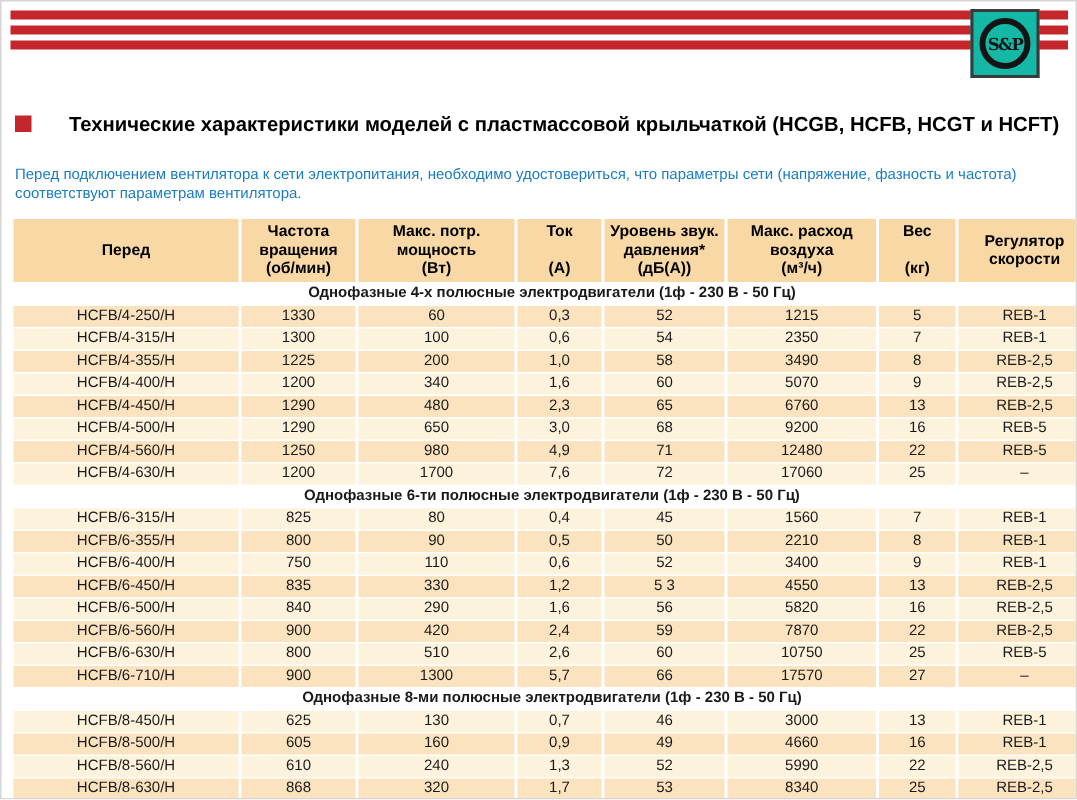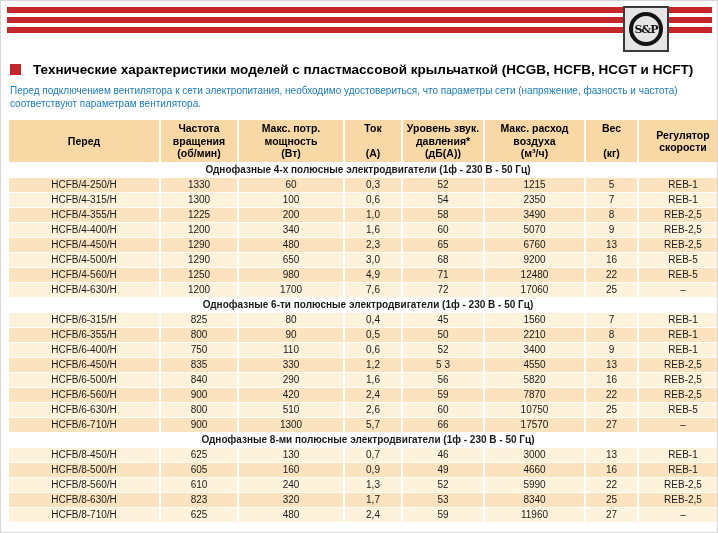--- a/index.html
+++ b/index.html
@@ -16,37 +16,37 @@
     box-sizing:border-box;
     border:1px solid #d6d6d6;
     background:#fff;
     font-family:"Liberation Sans",sans-serif;
     overflow:hidden;
   }
   .topbar{position:relative;height:36px;}
   .stripes{padding:6px 5px 0 6px;}
   .stripe{height:6px;background:var(--red);margin-bottom:4px;}
   .logo-box{
-    position:absolute;top:5px;right:48px;
-    width:42px;height:42px;background:#e5e5e5;
+    position:absolute;top:5px;right:24px;
+    width:42px;height:42px;background:#14b8a6;
     border:2px solid #3a3a3a;z-index:2;
     display:flex;align-items:center;justify-content:center;
   }
   .logo-circle{
     width:34px;height:34px;border-radius:50%;
     border:4px solid #141414;box-sizing:border-box;
     display:flex;align-items:center;justify-content:center;
   }
   .logo-text{
     font-family:"DejaVu Serif",serif;font-weight:bold;
     font-size:11px;letter-spacing:-1px;color:#141414;
   }
   .title-row{display:flex;align-items:center;gap:9px;margin:22px 8px 0 9px;}
   .bullet{width:11px;height:11px;background:var(--red);flex:0 0 auto;}
-  .title{font-size:13.5px;font-weight:bold;margin:3px;color:#000;white-space:nowrap;}
+  .title{font-size:13.5px;font-weight:bold;margin:16px;color:#000;white-space:nowrap;}
   .note{
     margin:4px 8px 0 9px;font-size:10px;line-height:13px;
     color:var(--blue);max-width:703px;
   }
   table.spec{
     margin:9px 0 0 6px;width:706px;
     border-collapse:separate;border-spacing:2px 1px;
     table-layout:fixed;
   }
   table.spec th{
@@ -322,21 +322,21 @@
           <td>610</td>
           <td>240</td>
           <td>1,3</td>
           <td>52</td>
           <td>5990</td>
           <td>22</td>
           <td>REB-2,5</td>
         </tr>
         <tr class="dark">
           <td class="model">HCFB/8-630/H</td>
-          <td>823</td>
+          <td>868</td>
           <td>320</td>
           <td>1,7</td>
           <td>53</td>
           <td>8340</td>
           <td>25</td>
           <td>REB-2,5</td>
         </tr>
         <tr class="light">
           <td class="model">HCFB/8-710/H</td>
           <td>625</td>

